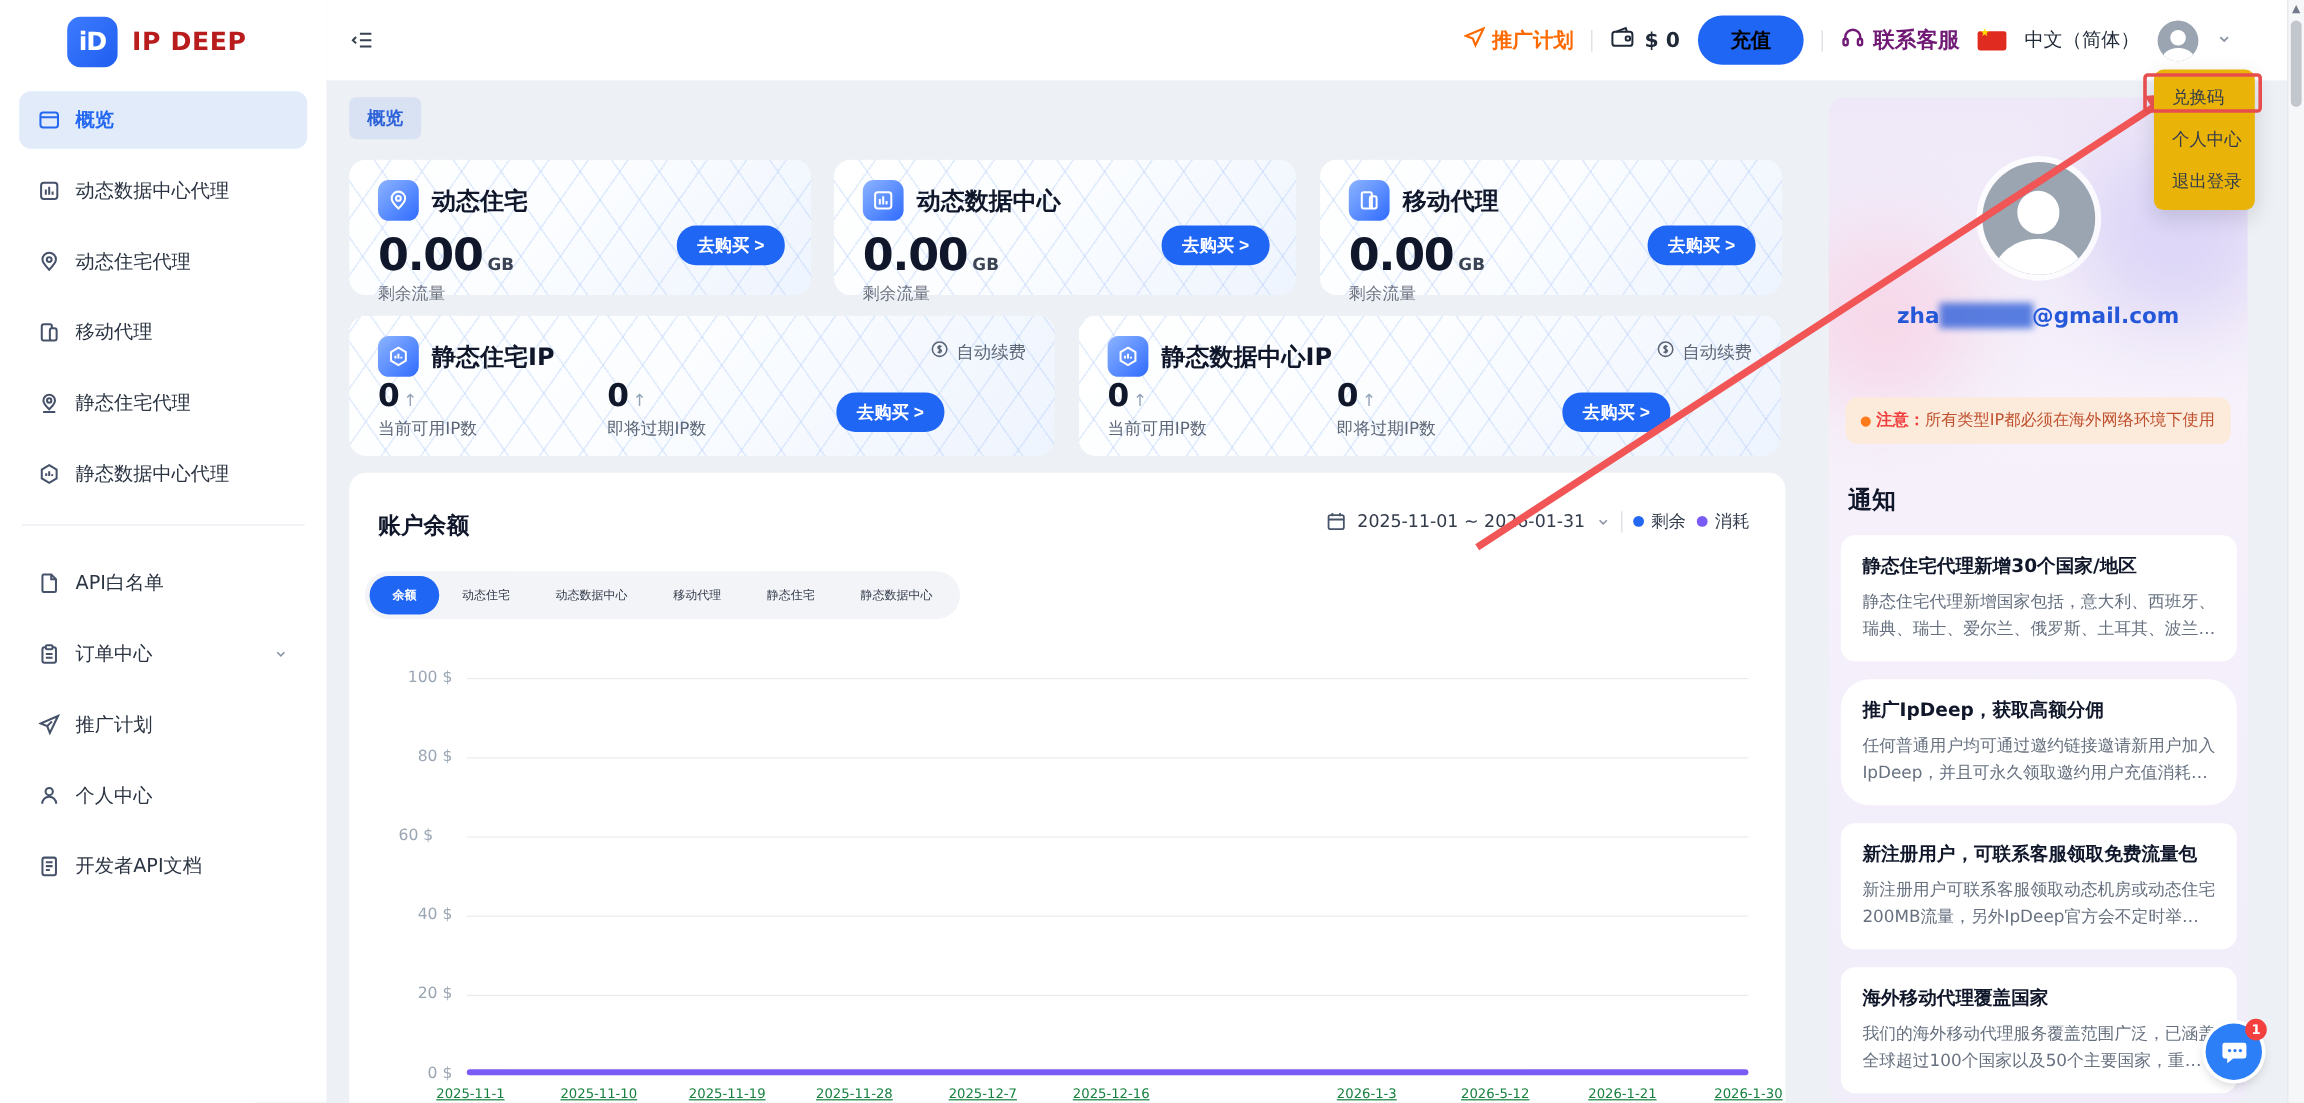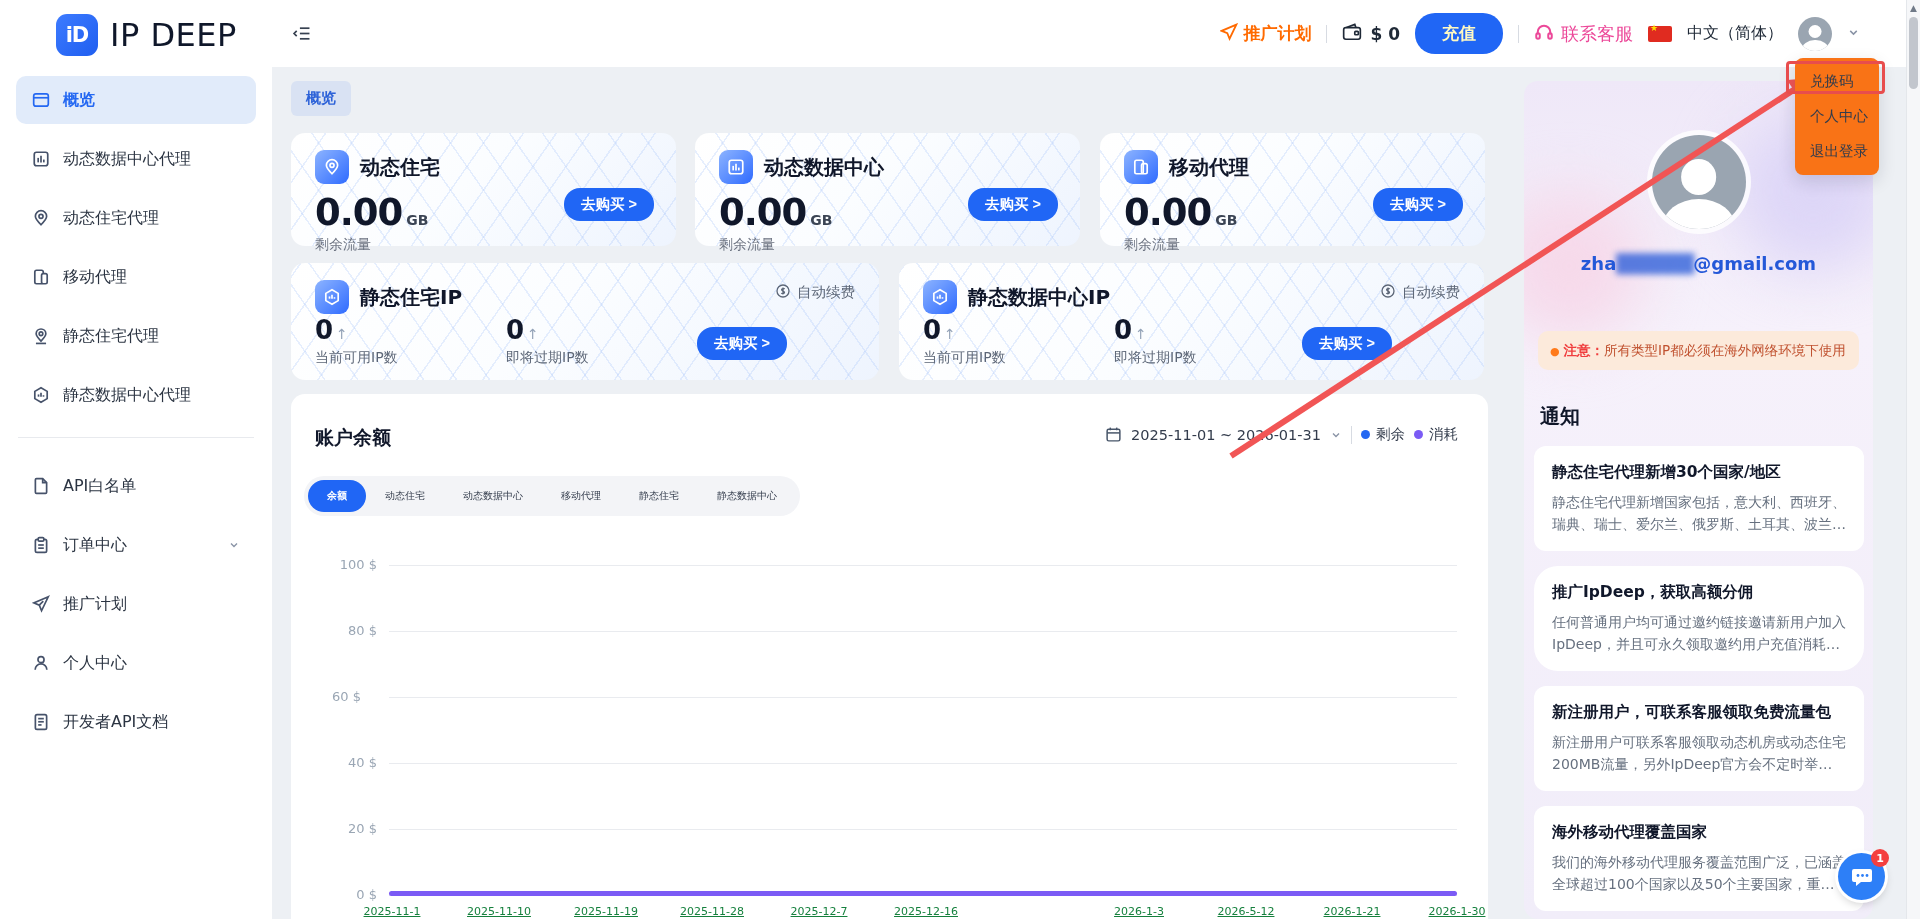--- a/index.html
+++ b/index.html
@@ -4,49 +4,49 @@
 <style>
   * { margin:0; padding:0; box-sizing:border-box; }
   html,body { background:#e9ecf1; }
   body { font-family:"DejaVu Sans","Liberation Sans",sans-serif; }
   .page { position:relative; width:1920px; height:919px; overflow:hidden; background:#edf0f4; }
 
   
   .sidebar { position:absolute; left:0; top:0; width:272px; height:919px; background:#ffffff; z-index:5; }
   .logo-row { display:flex; align-items:center; gap:12px; padding:14px 0 0 56px; }
   .logo-mark { width:42px; height:42px; border-radius:11px; background:linear-gradient(135deg,#3d7bff,#1f5ef0); color:#fff; font-weight:800; font-size:21px; display:flex; align-items:center; justify-content:center; letter-spacing:-1px; }
-  .logo-text { font-size:32px; font-weight:400; color:#0f172a; letter-spacing:.5px; }
+  .logo-text { font-size:21px; font-weight:700; color:#b91c1c; letter-spacing:.5px; }
   .menu { padding-top:15px; }
   .side-item { height:48px; margin:5px 16px 11px 16px; padding:0 16px; display:flex; align-items:center; gap:13px; border-radius:10px; color:#2b3442; font-size:16px; cursor:pointer; }
   .side-item .mi { width:18px; height:18px; flex:0 0 18px; color:#46526a; display:flex; align-items:center; }
   .side-item.active { background:#e1ebfa; color:#2468f2; font-weight:700; }
   .side-item.active .mi { color:#2468f2; }
   .side-item .grow { flex:1; }
   .side-item .chev { color:#8a94a6; }
   .side-divider { height:1px; background:#e8eaee; margin:18px 18px 24px 18px; }
 
   
   .topbar { position:absolute; left:272px; top:0; width:1634px; height:67px; background:#fff; display:flex; align-items:center; z-index:4; }
   .collapse-btn { margin-left:20px; color:#374151; cursor:pointer; display:flex; }
   .topbar-right { margin-left:auto; margin-right:46px; display:flex; align-items:center; gap:15px; }
   .promo-link { color:#ff6a00; font-weight:700; font-size:17px; display:flex; align-items:center; gap:5px; cursor:pointer; }
   .vdiv { width:1px; height:18px; background:#d7dbe2; }
   .wallet-group { display:flex; align-items:center; gap:8px; color:#1f2937; font-size:17px; font-weight:600; cursor:pointer; }
-  .btn-recharge { background:#2066f5; color:#fef9c3; border:none; border-radius:20px; padding:9px 27px; font-size:17px; font-weight:600; cursor:pointer; }
-  .support-link { color:#ec4899; font-weight:400; font-size:18px; display:flex; align-items:flex-start; gap:7px; cursor:pointer; }
+  .btn-recharge { background:#2066f5; color:#000000; border:none; border-radius:20px; padding:9px 27px; font-size:17px; font-weight:600; cursor:pointer; }
+  .support-link { color:#701a75; font-weight:700; font-size:18px; display:flex; align-items:flex-start; gap:7px; cursor:pointer; }
   .flag { width:24px; height:16px; background:#e02b20; position:relative; border-radius:2px; }
   .flag:before { content:"★"; position:absolute; left:2px; top:-3px; color:#ffde00; font-size:9px; }
   .lang { color:#1f2937; font-size:16px; cursor:pointer; }
   .avatar-sm { width:34px; height:34px; border-radius:50%; background:#9aa5b1; position:relative; overflow:hidden; cursor:pointer; }
   .avatar-sm:before, .avatar-lg:before { content:""; position:absolute; left:50%; top:26%; width:38%; height:38%; transform:translateX(-50%); border-radius:50%; background:#fff; }
   .avatar-sm:after, .avatar-lg:after { content:""; position:absolute; left:50%; top:68%; width:78%; height:60%; transform:translateX(-50%); border-radius:50%; background:#fff; }
   .chev-gray { color:#8a94a6; }
 
   
-  .user-dropdown { position:absolute; left:1795px; top:58px; width:84px; background:#f97316; border-radius:8px; box-shadow:0 6px 18px rgba(15,23,42,.14); padding:6px 0; z-index:30; }
+  .user-dropdown { position:absolute; left:1795px; top:58px; width:84px; background:#eab308; border-radius:8px; box-shadow:0 6px 18px rgba(15,23,42,.14); padding:6px 0; z-index:30; }
   .user-dropdown .dd-item { padding:8px 0 8px 15px; font-size:14.5px; color:#333c4c; cursor:pointer; white-space:nowrap; }
   .redbox { position:absolute; left:1786px; top:61px; width:99px; height:33px; border:3px solid #e84d4d; border-radius:4px; z-index:31; pointer-events:none; }
 
   
   .chip { position:absolute; left:291px; top:81px; background:#d9e2f3; color:#2d62d8; font-size:15px; font-weight:600; padding:8px 15px; border-radius:6px; z-index:2; }
 
   .card { position:absolute; background:#fff; border-radius:14px; }
   .lattice {
     background:
       repeating-linear-gradient(55deg, rgba(168,197,250,.28) 0 1.5px, transparent 1.5px 27px),

